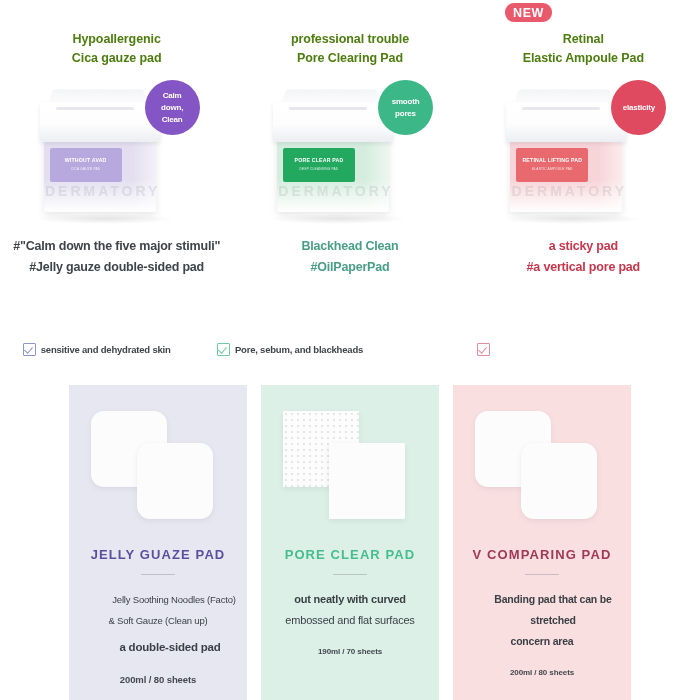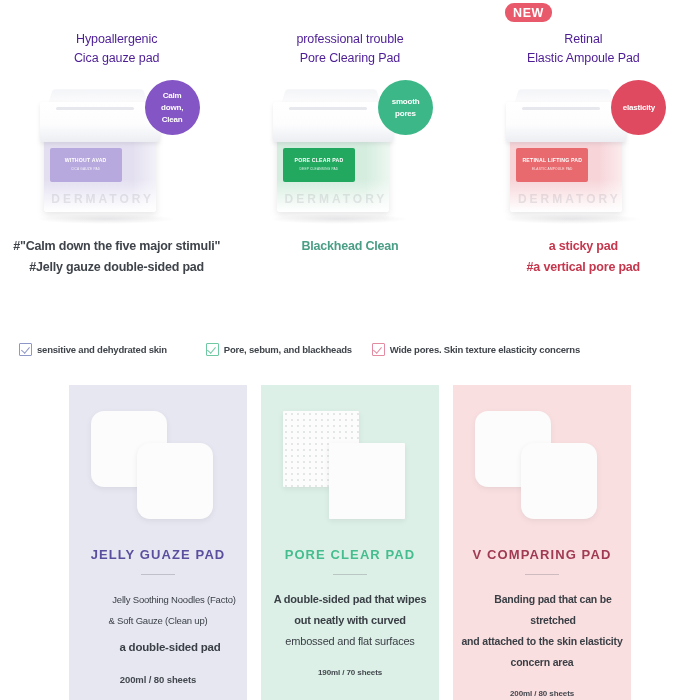--- a/index.html
+++ b/index.html
@@ -52,22 +52,22 @@
   .top-col {
     flex: 1 1 0;
     position: relative;
     display: flex;
     flex-direction: column;
     align-items: center;
   }
 
   .head-line {
     font-size: 12.5px;
-    font-weight: normal;
-    color: #4c1d95;
+    font-weight: bold;
+    color: #4d7c0f;
     line-height: 19px;
     text-align: center;
     letter-spacing: -0.1px;
   }
 
   
   .jar-wrap {
     position: relative;
     width: 190px;
     height: 140px;
@@ -171,24 +171,24 @@
   }
   .jar-label .sub {
     font-size: 3.2px;
     font-weight: normal;
     opacity: 0.85;
     margin-top: 2px;
   }
   .jar-watermark {
     position: absolute;
     left: -16px;
-    bottom: 6px;
+    bottom: 13px;
     width: 150px;
     text-align: center;
-    font-size: 12px;
+    font-size: 14px;
     letter-spacing: 3px;
     color: rgba(150,150,160,0.22);
     font-weight: bold;
     z-index: 7;
   }
   .jar-shadow {
     position: absolute;
     left: 14px;
     bottom: -4px;
     width: 140px;
@@ -361,20 +361,21 @@
           <div class="jar-lid"></div>
           <div class="jar-label" id="lab1" style="background: rgb(34, 168, 95);">
             <div>PORE CLEAR PAD</div>
             <div class="sub">DEEP CLEANSING PAD</div>
           </div>
           <div class="jar-watermark">DERMATORY</div>
         </div>
       </div>
       <div class="tags" id="tag1" style="color: rgb(74, 158, 133);">
         <div>Blackhead Clean</div>
+        <div>#OilPaperPad</div>
       </div>
     </div>
 
     <div class="top-col">
       <div class="head-line">Retinal</div>
       <div class="head-line">Elastic Ampoule Pad</div>
       <div class="jar-wrap">
         <div class="jar-shadow"></div>
         <div class="badge-circle" id="circ2" style="background: rgb(224, 74, 96);">
           <span>elasticity</span>
@@ -401,21 +402,20 @@
     <div class="check-cell">
       <div class="chk" id="chk0" style="color: rgb(143, 151, 198);"></div>
       <div class="chk-label">sensitive and dehydrated skin</div>
     </div>
     <div class="check-cell">
       <div class="chk" id="chk1" style="color: rgb(111, 201, 163);"></div>
       <div class="chk-label">Pore, sebum, and blackheads</div>
     </div>
     <div class="check-cell">
       <div class="chk" id="chk2" style="color: rgb(227, 139, 160);"></div>
-      <div class="chk-label">Wide pores. Skin texture elasticity concerns</div>
     </div>
   </div>
 
   <div class="cards">
 
     <div class="card" id="card0" style="background: rgb(231, 231, 242);">
       <div class="pads">
         <div class="pad pad-a round-pad"></div>
         <div class="pad pad-b round-pad"></div>
       </div>
@@ -430,35 +430,33 @@
     </div>
 
     <div class="card" id="card1" style="background: rgb(220, 240, 231);">
       <div class="pads">
         <div class="pad pad-a square-pad dotted"></div>
         <div class="pad pad-b square-pad"></div>
       </div>
       <div class="card-title" id="ct1" style="color: rgb(69, 189, 142);">PORE CLEAR PAD</div>
       <div class="divider"></div>
       <div class="card-desc">
-        <div class="desc-line" style="font-size:11px;font-weight:bold;">A double-sided pad that wipes</div>
         <div class="desc-line" style="font-size:11px;font-weight:bold;">out neatly with curved</div>
         <div class="desc-line" style="font-size:11px;font-weight:normal;">embossed and flat surfaces</div>
       </div>
       <div class="card-vol" style="font-size:8px;">190ml / 70 sheets</div>
     </div>
 
     <div class="card" id="card2" style="background: rgb(250, 223, 224);">
       <div class="pads">
         <div class="pad pad-a round-pad"></div>
         <div class="pad pad-b round-pad"></div>
       </div>
       <div class="card-title" id="ct2" style="color: rgb(160, 58, 82);">V COMPARING PAD</div>
       <div class="divider"></div>
       <div class="card-desc">
         <div class="desc-line" style="font-size:10.5px;font-weight:bold;padding-left:22px;">Banding pad that can be stretched</div>
-        <div class="desc-line" style="font-size:10.5px;font-weight:bold;">and attached to the skin elasticity</div>
         <div class="desc-line" style="font-size:10.5px;font-weight:bold;">concern area</div>
       </div>
       <div class="card-vol" style="font-size:8px;">200ml / 80 sheets</div>
     </div>
   </div>
 </div>
 
 </body></html>

